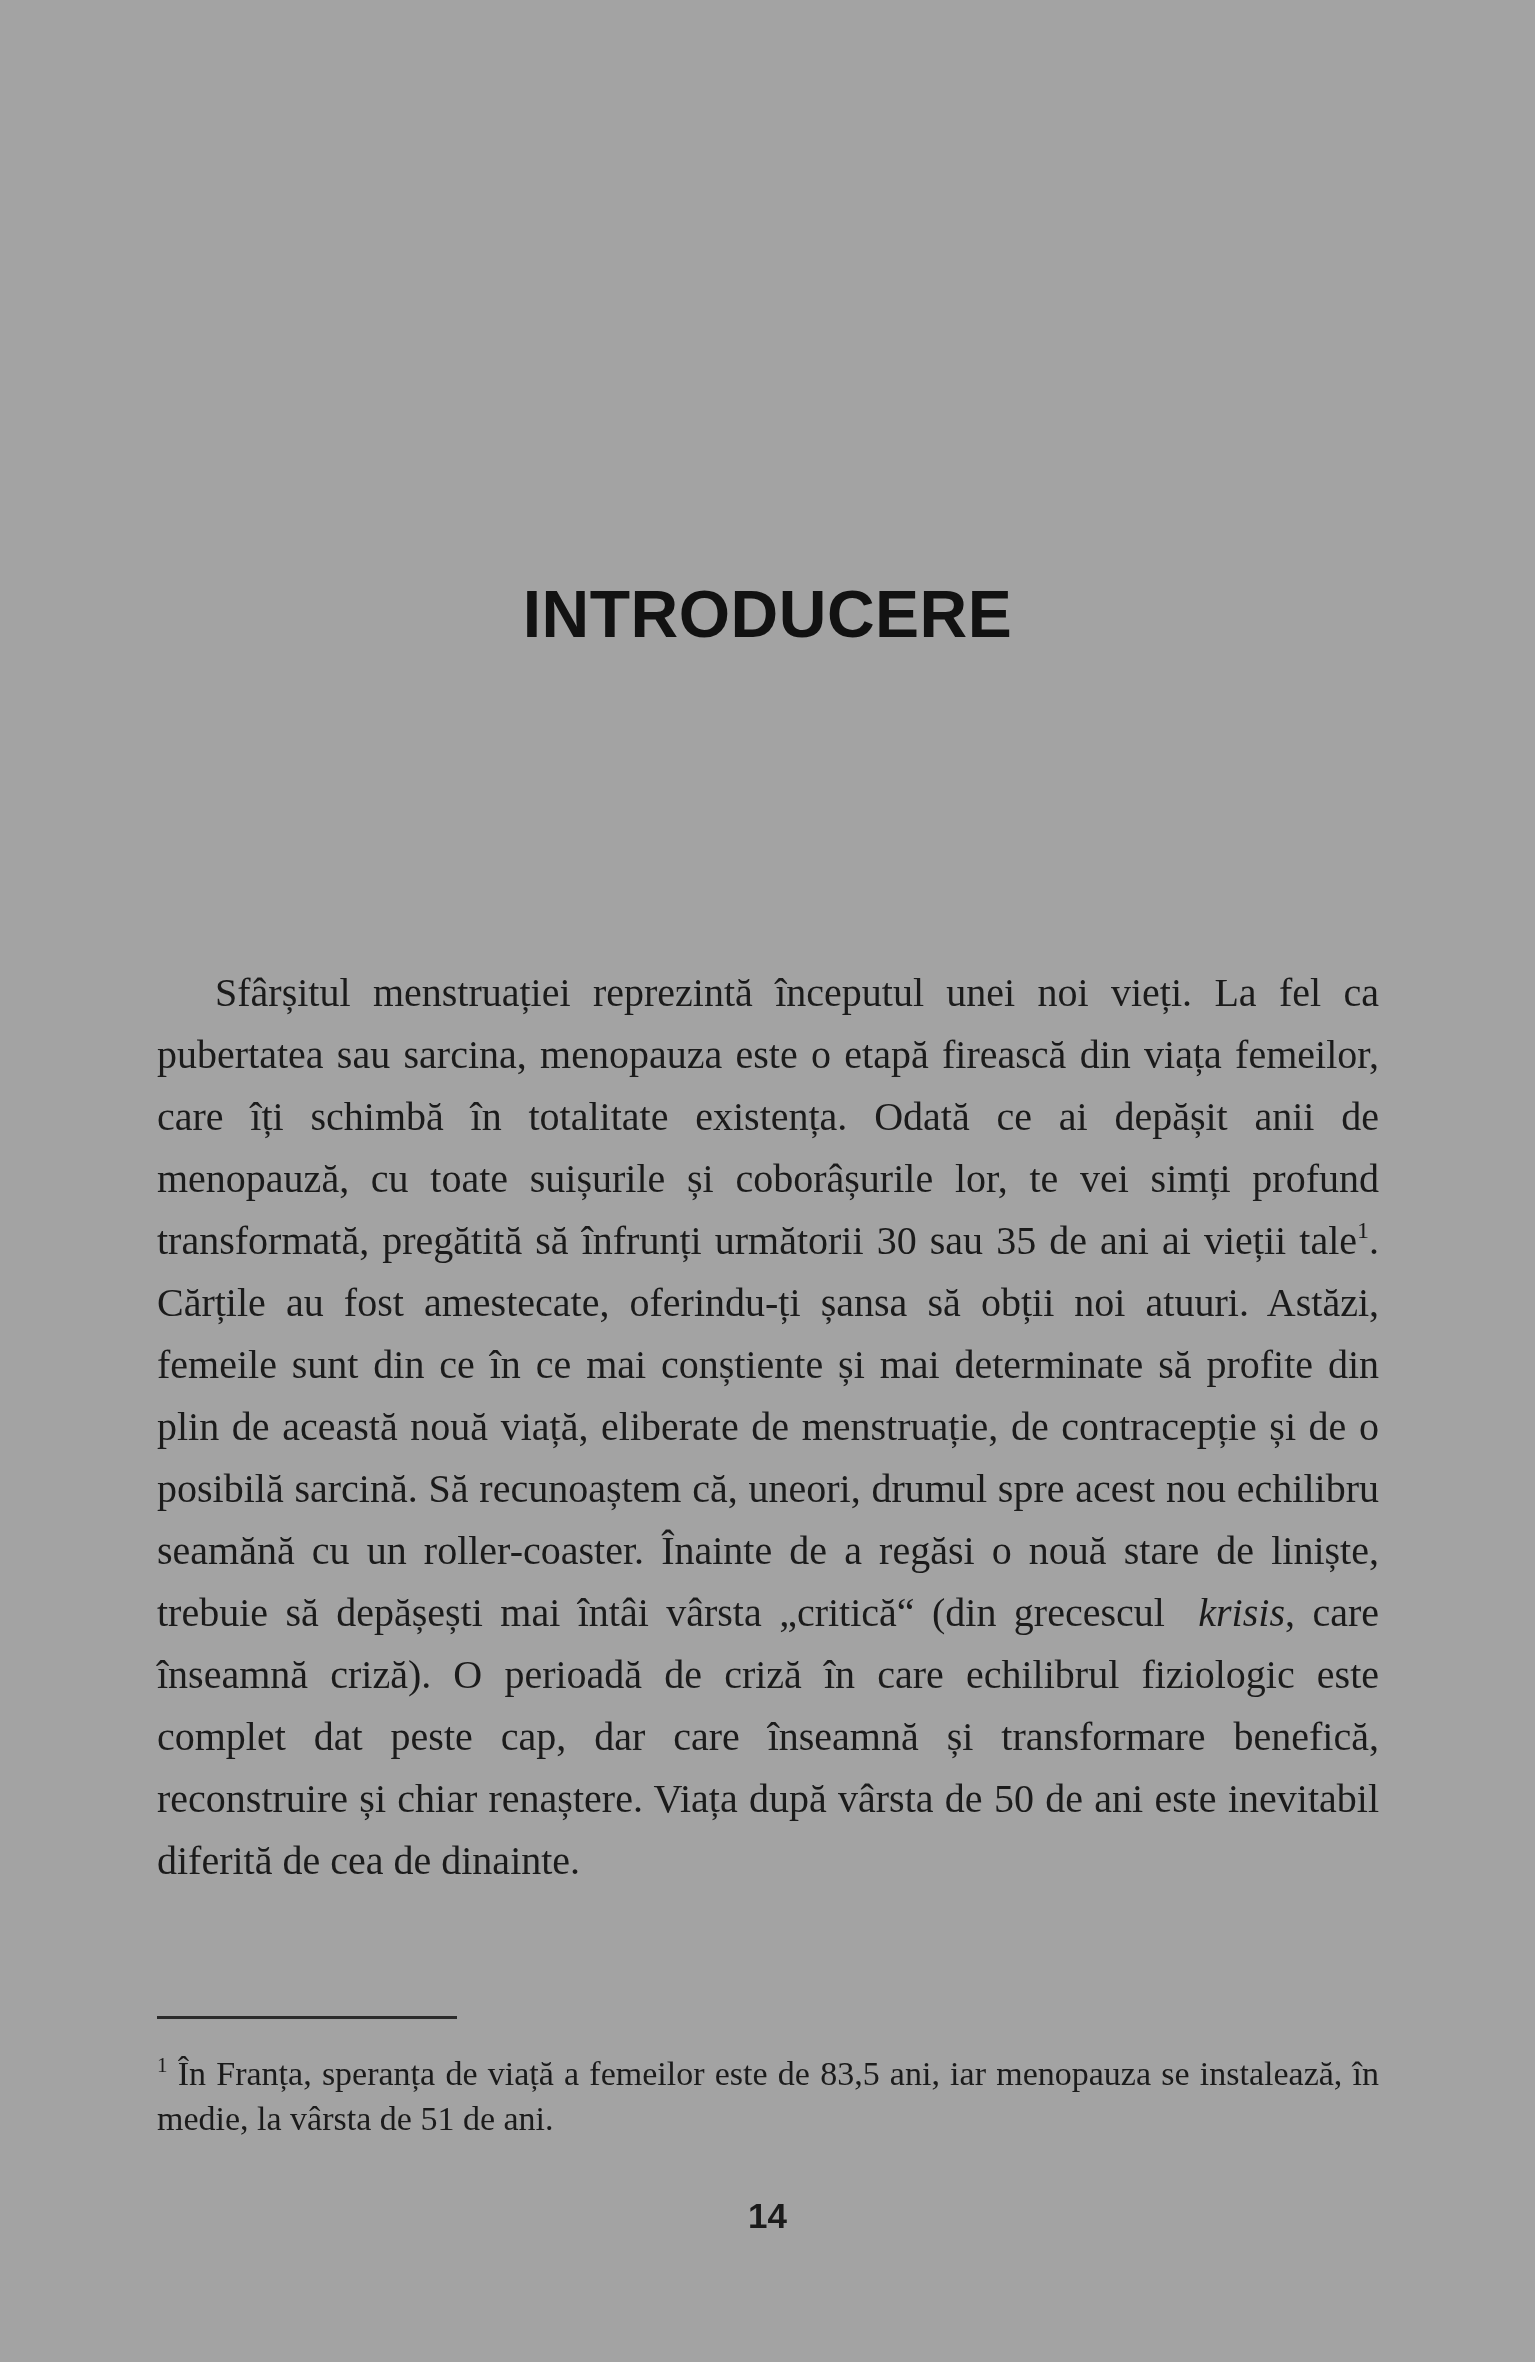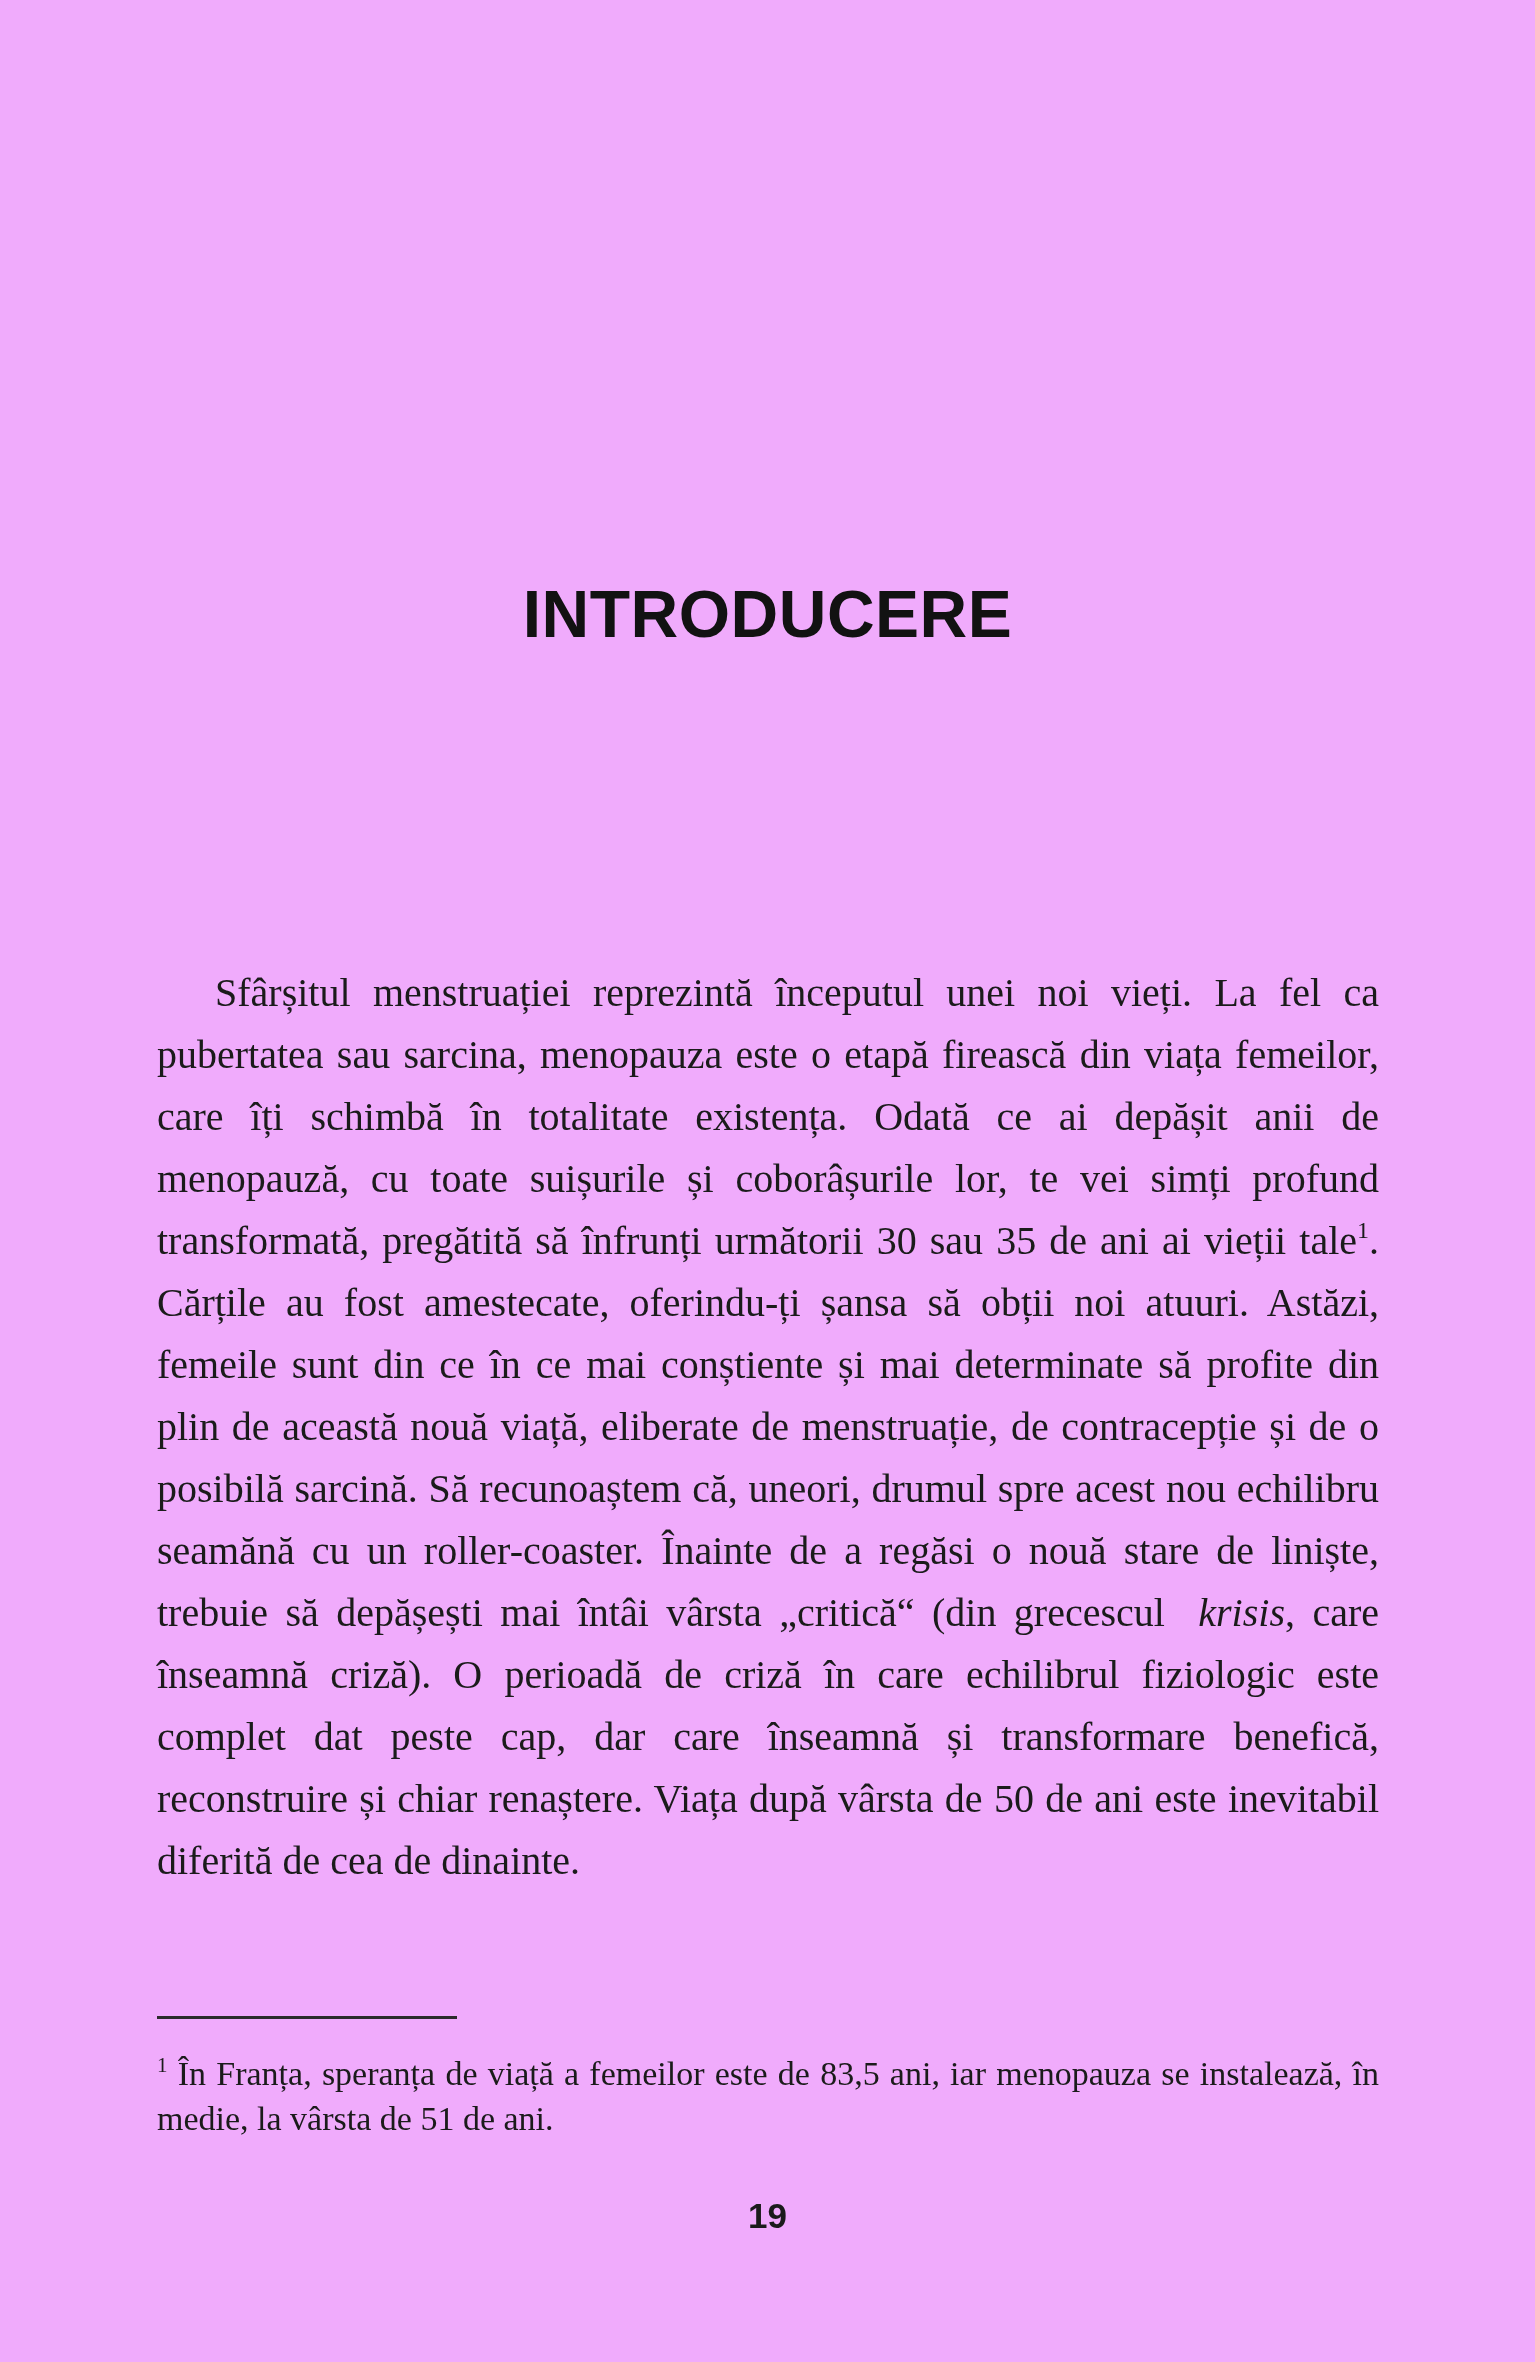--- a/index.html
+++ b/index.html
@@ -5,21 +5,21 @@
   * { box-sizing: border-box; }
   html, body {
     margin: 0;
     padding: 0;
     background: #ffffff;
   }
   .page {
     position: relative;
     width: 1535px;
     height: 2362px;
-    background: #f0abfc;
+    background: #a3a3a3;
     color: #1b1b1b;
     font-family: "Liberation Serif", serif;
     overflow: hidden;
   }
   .chapter-title,
   .chapter-subtitle {
     position: absolute;
     left: 0;
     width: 100%;
     margin: 0;
@@ -94,15 +94,15 @@
   <h1 class="chapter-title">INTRODUCERE</h1>
 
 
   <p class="body-text"><span>Sfârșitul menstruației reprezintă începutul unei noi vieți. La fel ca pubertatea sau sarcina, menopauza este o etapă firească din viața femeilor, care îți schimbă în totalitate existența. Odată ce ai depășit anii de menopauză, cu toate suișurile și coborâșurile lor, te vei simți profund transformată, pregătită să înfrunți următorii 30 sau 35 de ani ai vieții tale</span><sup class="fn-ref">1</sup><span>. Cărțile au fost amestecate, oferindu-ți șansa să obții noi atuuri. Astăzi, femeile sunt din ce în ce mai conștiente și mai determinate să profite din plin de această nouă viață, eliberate de menstruație, de contracepție și de o posibilă sarcină. Să recunoaștem că, uneori, drumul spre acest nou echilibru seamănă cu un roller-coaster. Înainte de a regăsi o nouă stare de liniște, trebuie să depășești mai întâi vârsta „critică“ (din grecescul </span><span class="italic">krisis</span><span>, care înseamnă criză). O perioadă de criză în care echilibrul fiziologic este complet dat peste cap, dar care înseamnă și transformare benefică, reconstruire și chiar renaștere. Viața după vârsta de 50 de ani este inevitabil diferită de cea de dinainte.</span></p>
 
   <div class="footnote">
     <div class="footnote-rule"></div>
     <p class="footnote-text"><sup class="fn-marker">1</sup> <span>În Franța, speranța de viață a femeilor este de 83,5 ani, iar menopauza se instalează, în medie, la vârsta de 51 de ani.</span></p>
   </div>
 
-  <div class="page-number">19</div>
+  <div class="page-number">14</div>
 
 </div>
 
 </body></html>

